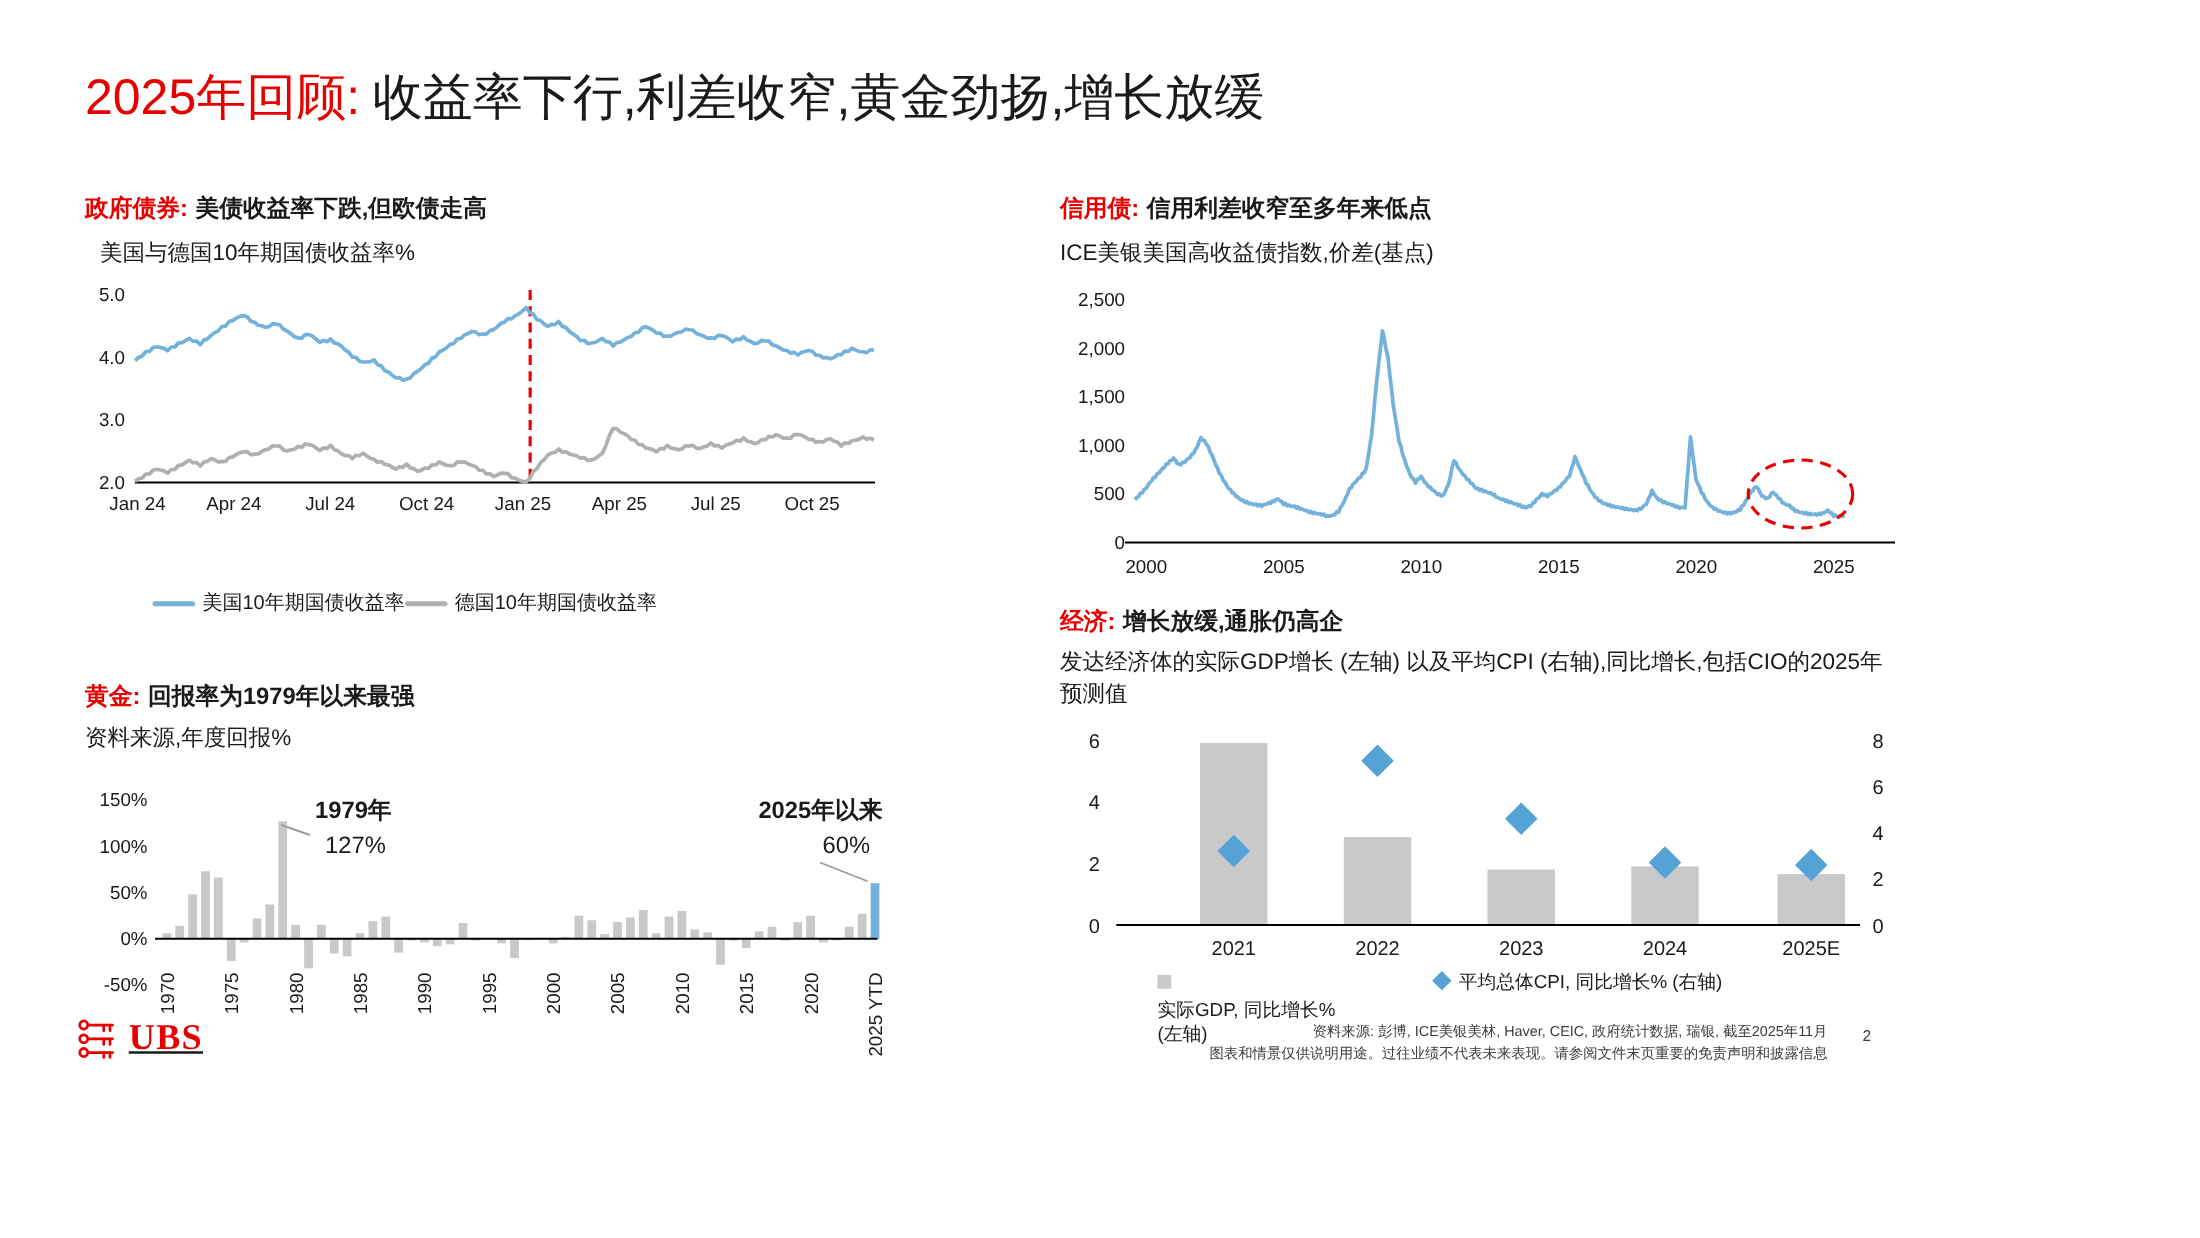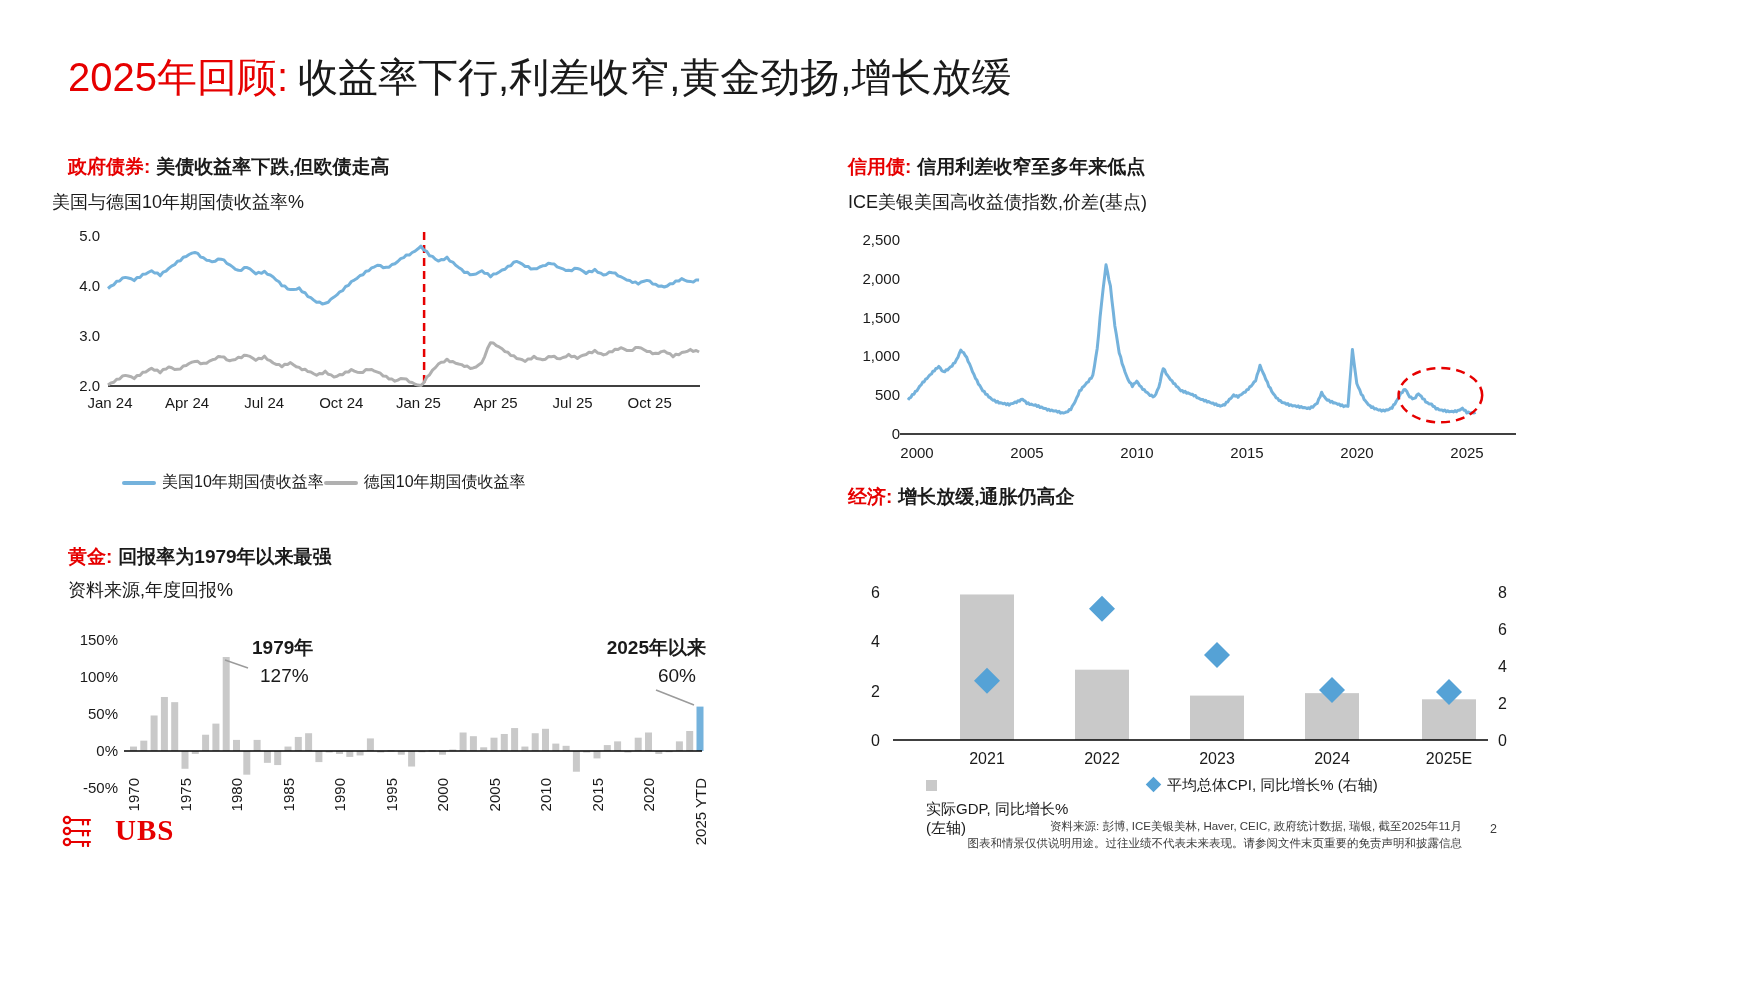--- a/index.html
+++ b/index.html
@@ -5,41 +5,41 @@
   html,body{margin:0;padding:0;background:#fff;}
   .page{position:relative;width:1760px;height:952px;background:#ffffff;overflow:hidden;
         font-family:"Liberation Sans",sans-serif;color:#1a1a1a;}
   .abs{position:absolute;}
   .title{left:68px;top:50px;font-size:40px;letter-spacing:0;white-space:nowrap;}
   .title .hl{color:#e60000;}
   .title .rest{color:#1a1a1a;margin-left:10px;}
   .panel-header{font-size:19px;font-weight:bold;white-space:nowrap;}
   .panel-header .tag{color:#e60000;margin-right:6px;}
   .panel-sub{font-size:18px;color:#1a1a1a;}
-  .hdr-gov{left:68px;top:154px;}   .sub-gov{left:52px;top:190px;}
+  .hdr-gov{left:68px;top:154px;}   .sub-gov{left:80px;top:190px;}
   .hdr-credit{left:848px;top:154px;} .sub-credit{left:848px;top:190px;}
   .hdr-gold{left:68px;top:544px;}  .sub-gold{left:68px;top:578px;}
   .hdr-econ{left:848px;top:484px;} .sub-econ{left:848px;top:516px;width:672px;line-height:26px;}
   svg.chart{position:absolute;overflow:visible;}
   #c1{left:62px;top:226px;}
   #c2{left:848px;top:222px;}
   #c3{left:60px;top:598px;}
   #c4{left:848px;top:572px;}
   .legend-gov{left:122px;top:472px;display:flex;font-size:16px;align-items:center;}
   .legend-item{display:flex;align-items:center;gap:6px;white-space:nowrap;}
   .dash{display:inline-block;width:34px;height:4px;border-radius:2px;}
   .legend-econ1{left:926px;top:776px;display:flex;gap:8px;font-size:15px;align-items:flex-start;flex-direction:column;}
   .legend-econ2{left:1148px;top:776px;display:flex;gap:8px;font-size:15px;align-items:flex-start;}
   .sq{display:inline-block;width:11px;height:11px;margin-top:4px;}
   .dia{display:inline-block;width:11px;height:11px;transform:rotate(45deg);margin-top:3px;}
   .two-line{display:flex;flex-direction:column;line-height:19px;}
   .footer-src{left:900px;top:818px;width:562px;text-align:right;font-size:11.5px;
               line-height:17px;color:#3c3c3c;}
   .page-num{left:1490px;top:822px;font-size:12.5px;color:#3c3c3c;}
-  .logo{left:62px;top:814px;display:flex;align-items:center;gap:19px;}
+  .logo{left:62px;top:814px;display:flex;align-items:center;gap:7px;text-decoration:underline;}
   .logo .wordmark{font-family:"Liberation Serif",serif;font-weight:bold;font-size:29px;color:#e60000;letter-spacing:1px;}
 </style>
 </head>
 <body>
 
 <div class="page">
 
   <h1 class="abs title" style="margin:0;font-weight:400;">
     <span class="hl">2025年回顾:</span><span class="rest">收益率下行,利差收窄,黄金劲扬,增长放缓</span>
   </h1>
@@ -182,20 +182,21 @@
       <text font-family="&quot;Liberation Sans&quot;,sans-serif" font-size="19" fill="#1a1a1a" x="192" y="56" font-weight="bold">1979年</text>
       <text font-family="&quot;Liberation Sans&quot;,sans-serif" font-size="19" fill="#1a1a1a" x="200" y="84">127%</text>
       <text font-family="&quot;Liberation Sans&quot;,sans-serif" font-size="19" fill="#1a1a1a" x="646" y="56" font-weight="bold" text-anchor="end">2025年以来</text>
       <text font-family="&quot;Liberation Sans&quot;,sans-serif" font-size="19" fill="#1a1a1a" x="636" y="84" text-anchor="end">60%</text>
       <polyline points="596,92 634,107" fill="none" stroke="#9b9b9b" stroke-width="1.5"></polyline>
     </svg>
 
   <div class="abs panel-header hdr-econ">
     <span class="tag">经济:</span><span>增长放缓,通胀仍高企</span>
   </div>
+  <div class="abs panel-sub sub-econ">发达经济体的实际GDP增长 (左轴) 以及平均CPI (右轴),同比增长,包括CIO的2025年预测值</div>
   <svg id="c4" class="chart" width="680" height="215">
       <text font-family="&quot;Liberation Sans&quot;,sans-serif" font-size="16" fill="#1a1a1a" x="32" y="174" text-anchor="end">0</text>
       <text font-family="&quot;Liberation Sans&quot;,sans-serif" font-size="16" fill="#1a1a1a" x="32" y="124.66666666666666" text-anchor="end">2</text>
       <text font-family="&quot;Liberation Sans&quot;,sans-serif" font-size="16" fill="#1a1a1a" x="32" y="75.33333333333333" text-anchor="end">4</text>
       <text font-family="&quot;Liberation Sans&quot;,sans-serif" font-size="16" fill="#1a1a1a" x="32" y="26" text-anchor="end">6</text>
       <text font-family="&quot;Liberation Sans&quot;,sans-serif" font-size="16" fill="#1a1a1a" x="650" y="174" text-anchor="start">0</text>
       <text font-family="&quot;Liberation Sans&quot;,sans-serif" font-size="16" fill="#1a1a1a" x="650" y="137" text-anchor="start">2</text>
       <text font-family="&quot;Liberation Sans&quot;,sans-serif" font-size="16" fill="#1a1a1a" x="650" y="100" text-anchor="start">4</text>
       <text font-family="&quot;Liberation Sans&quot;,sans-serif" font-size="16" fill="#1a1a1a" x="650" y="63" text-anchor="start">6</text>
       <text font-family="&quot;Liberation Sans&quot;,sans-serif" font-size="16" fill="#1a1a1a" x="650" y="26" text-anchor="start">8</text>

